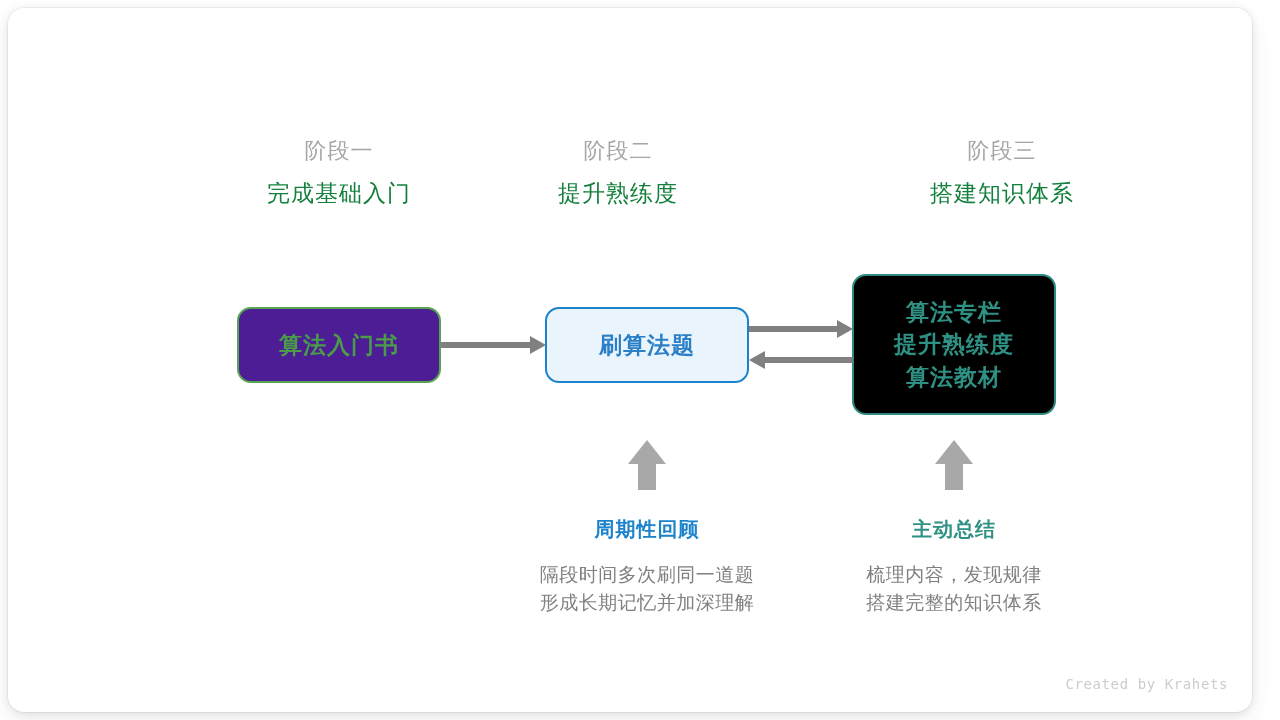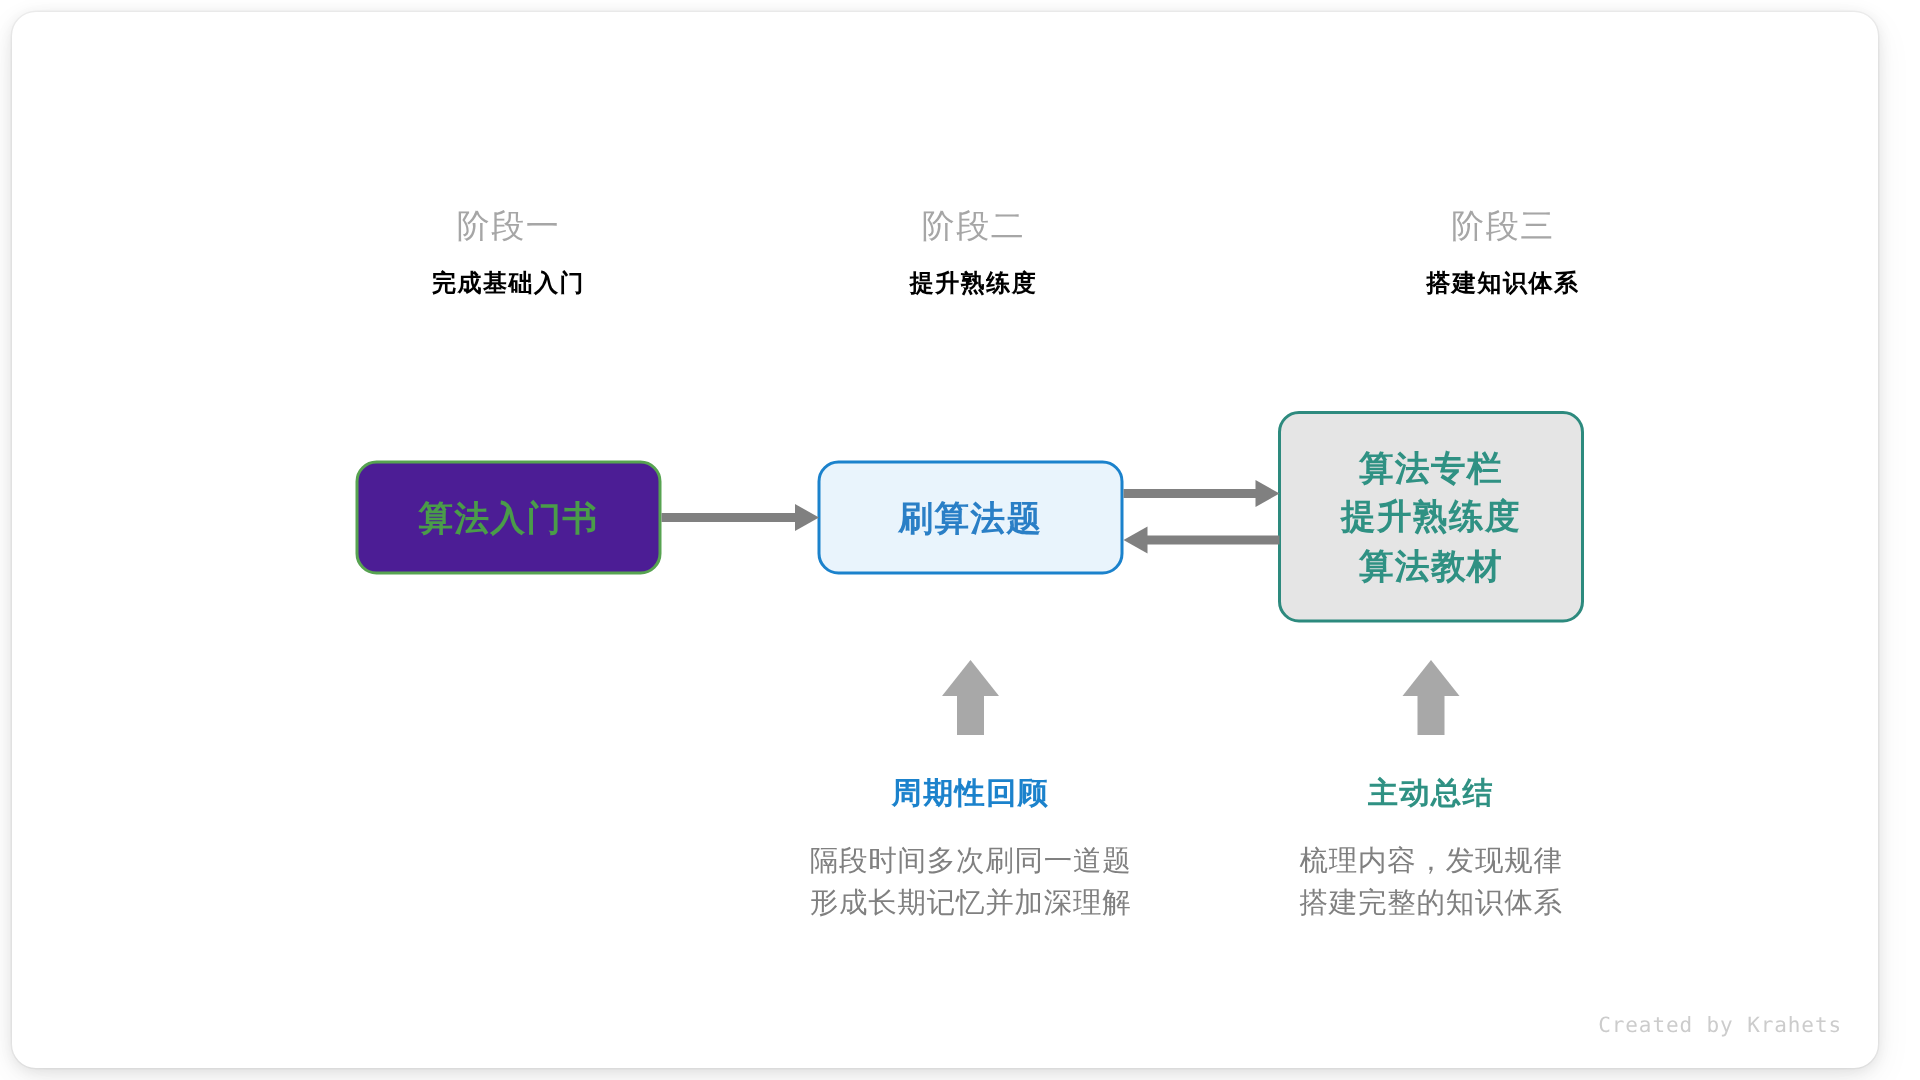--- a/index.html
+++ b/index.html
@@ -37,30 +37,30 @@
   }
   .stage-sub {
     font-size: 22px;
     color: #a6a6a6;
     letter-spacing: 1px;
     line-height: 1;
     white-space: nowrap;
   }
   .stage-title {
     margin-top: 20px;
-    font-size: 16px;
-    font-weight: bold;
-    color: #000000;
+    font-size: 23px;
+    font-weight: normal;
+    color: #15803d;
     letter-spacing: 1px;
     line-height: 1;
     white-space: nowrap;
   }
 
   .stage-1 { left: 201px; top: 132px; }
-  .stage-2 { left: 511px; top: 132px; }
+  .stage-2 { left: 480px; top: 132px; }
   .stage-3 { left: 864px; top: 132px; }
 
   
   .node {
     position: absolute;
     box-sizing: border-box;
     border-radius: 14px;
     display: flex;
     flex-direction: column;
     align-items: center;
@@ -83,21 +83,21 @@
     width: 204px; height: 76px;
     border: 2.5px solid #1b82cc;
     background: #e9f4fc;
     color: #2a7fc6;
     font-size: 23px;
   }
   .node-system {
     left: 844px; top: 266px;
     width: 204px; height: 141px;
     border: 2.5px solid #2d8a7e;
-    background: #e5e5e5;
+    background: #000000;
     color: #2f9183;
     font-size: 23px;
   }
 
   
   .harrow { position: absolute; height: 20px; }
   .harrow .shaft {
     position: absolute;
     top: 7px;
     height: 6px;

